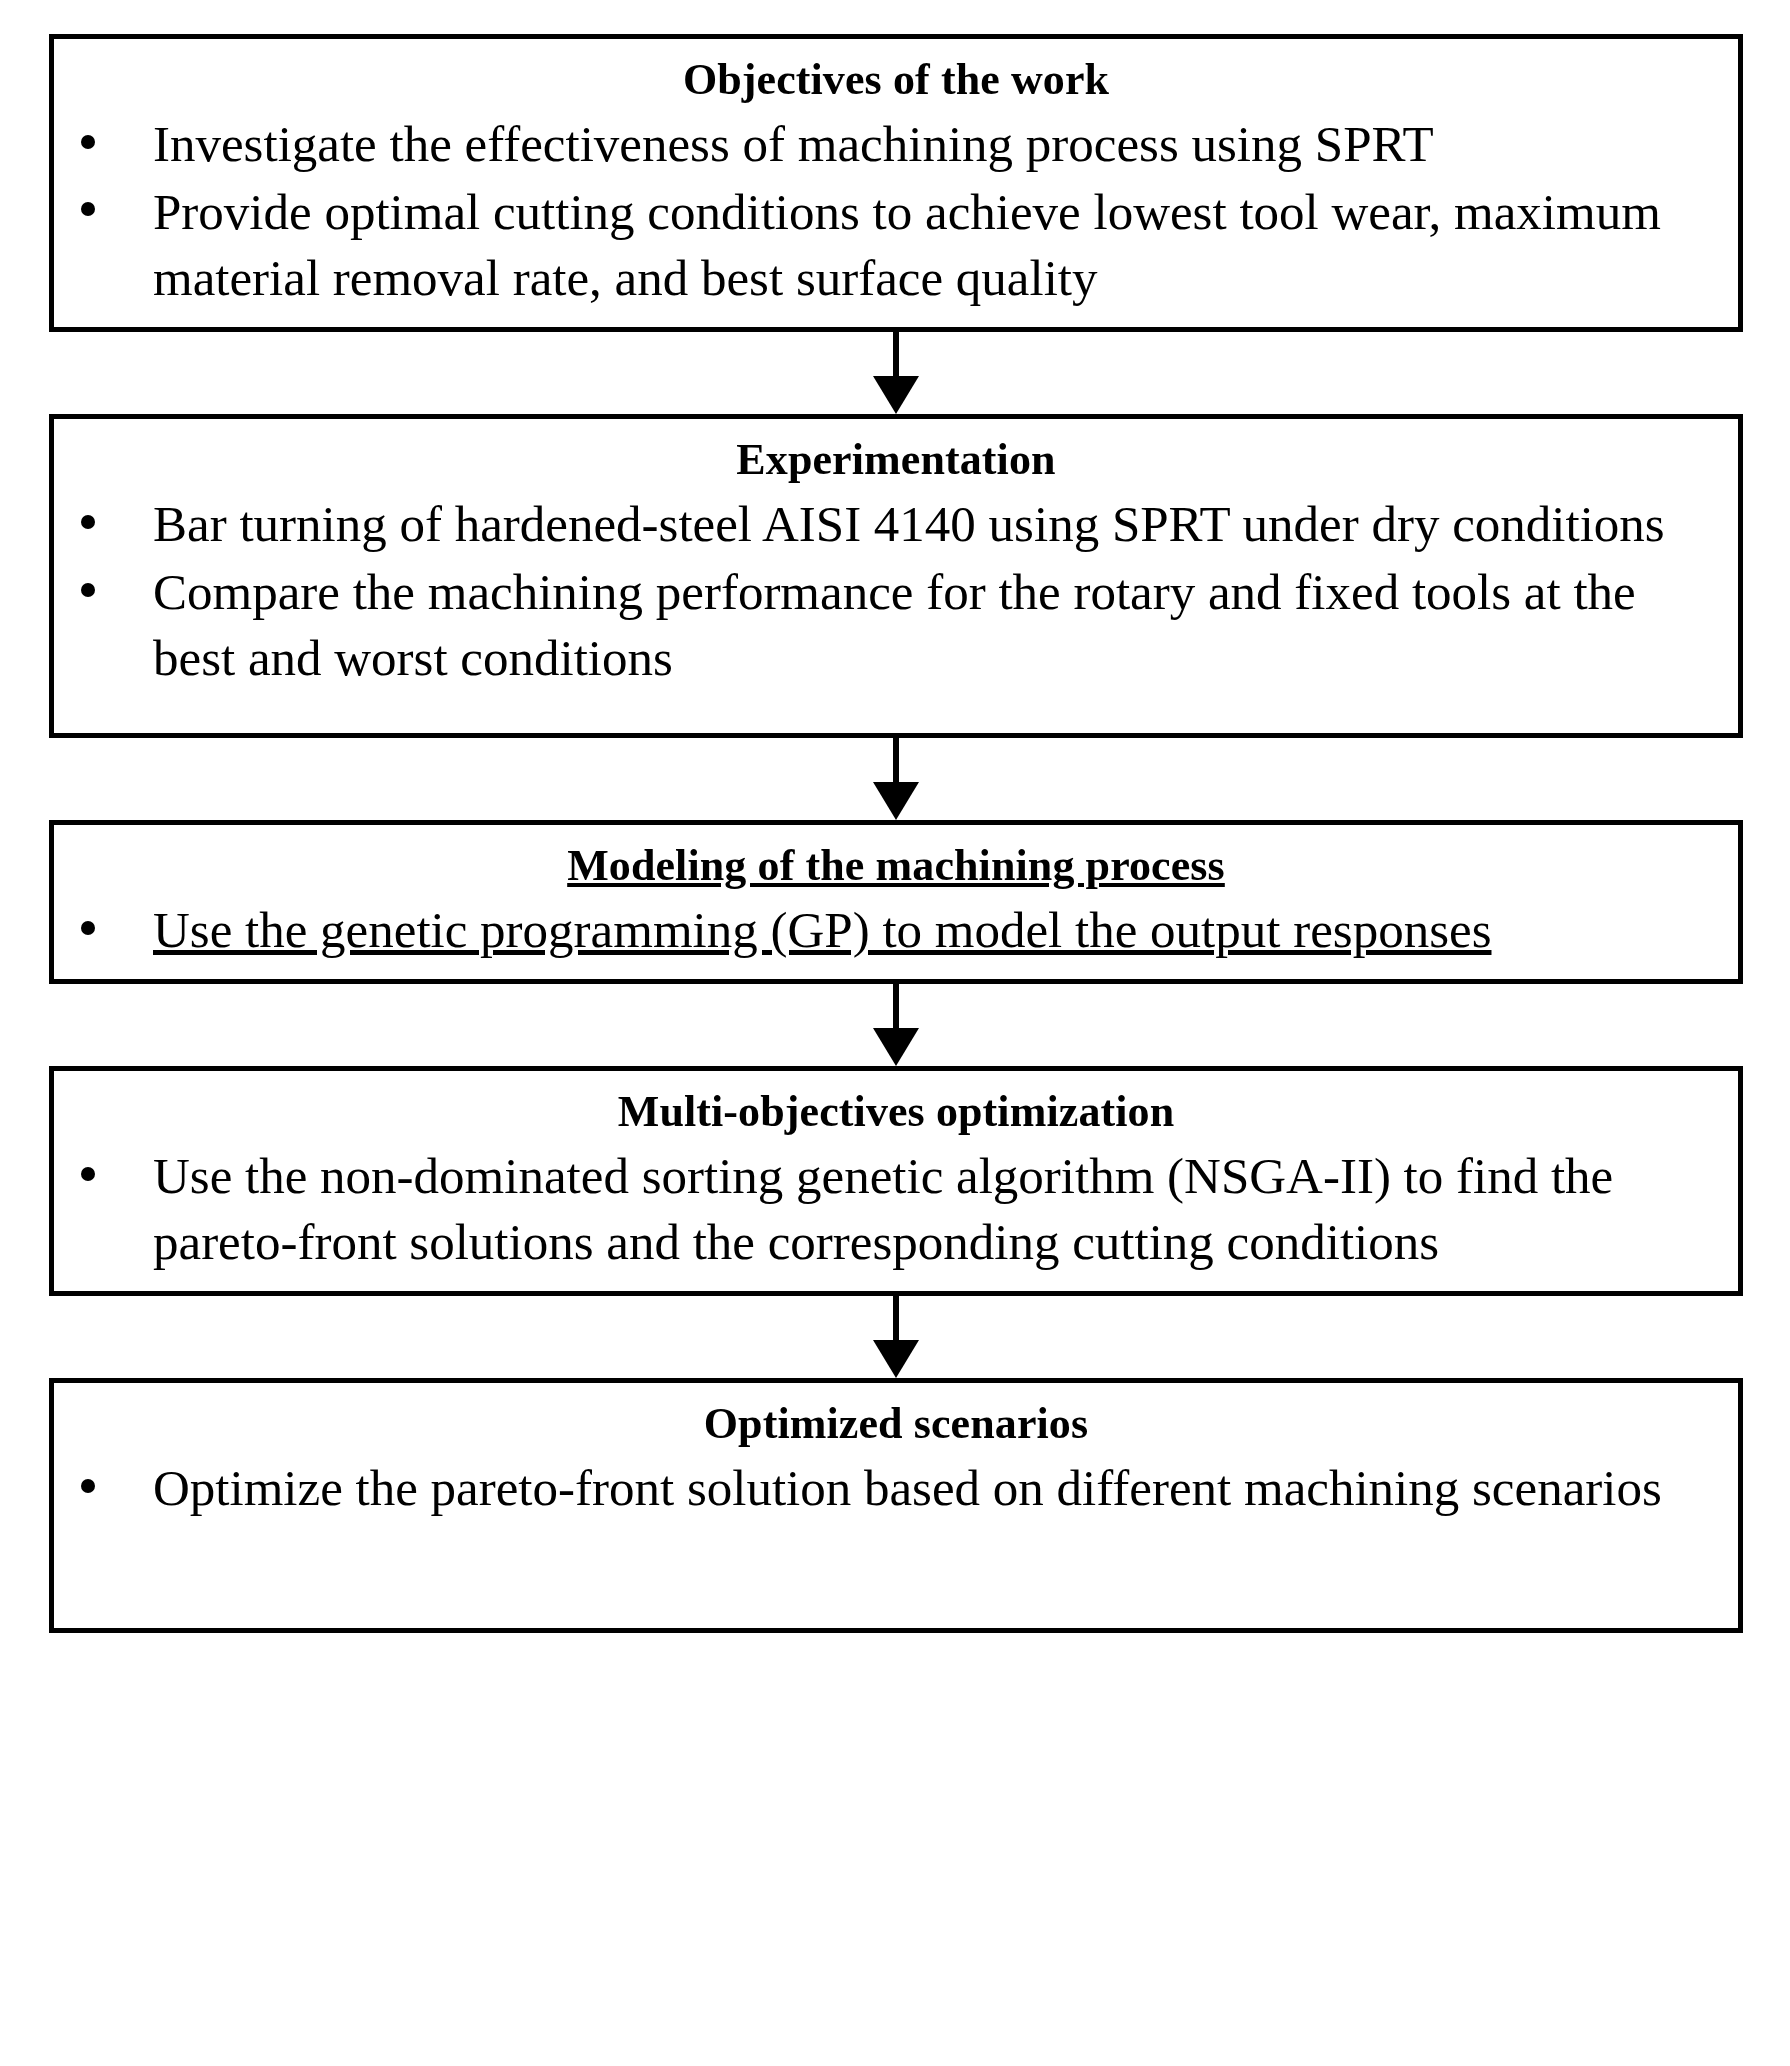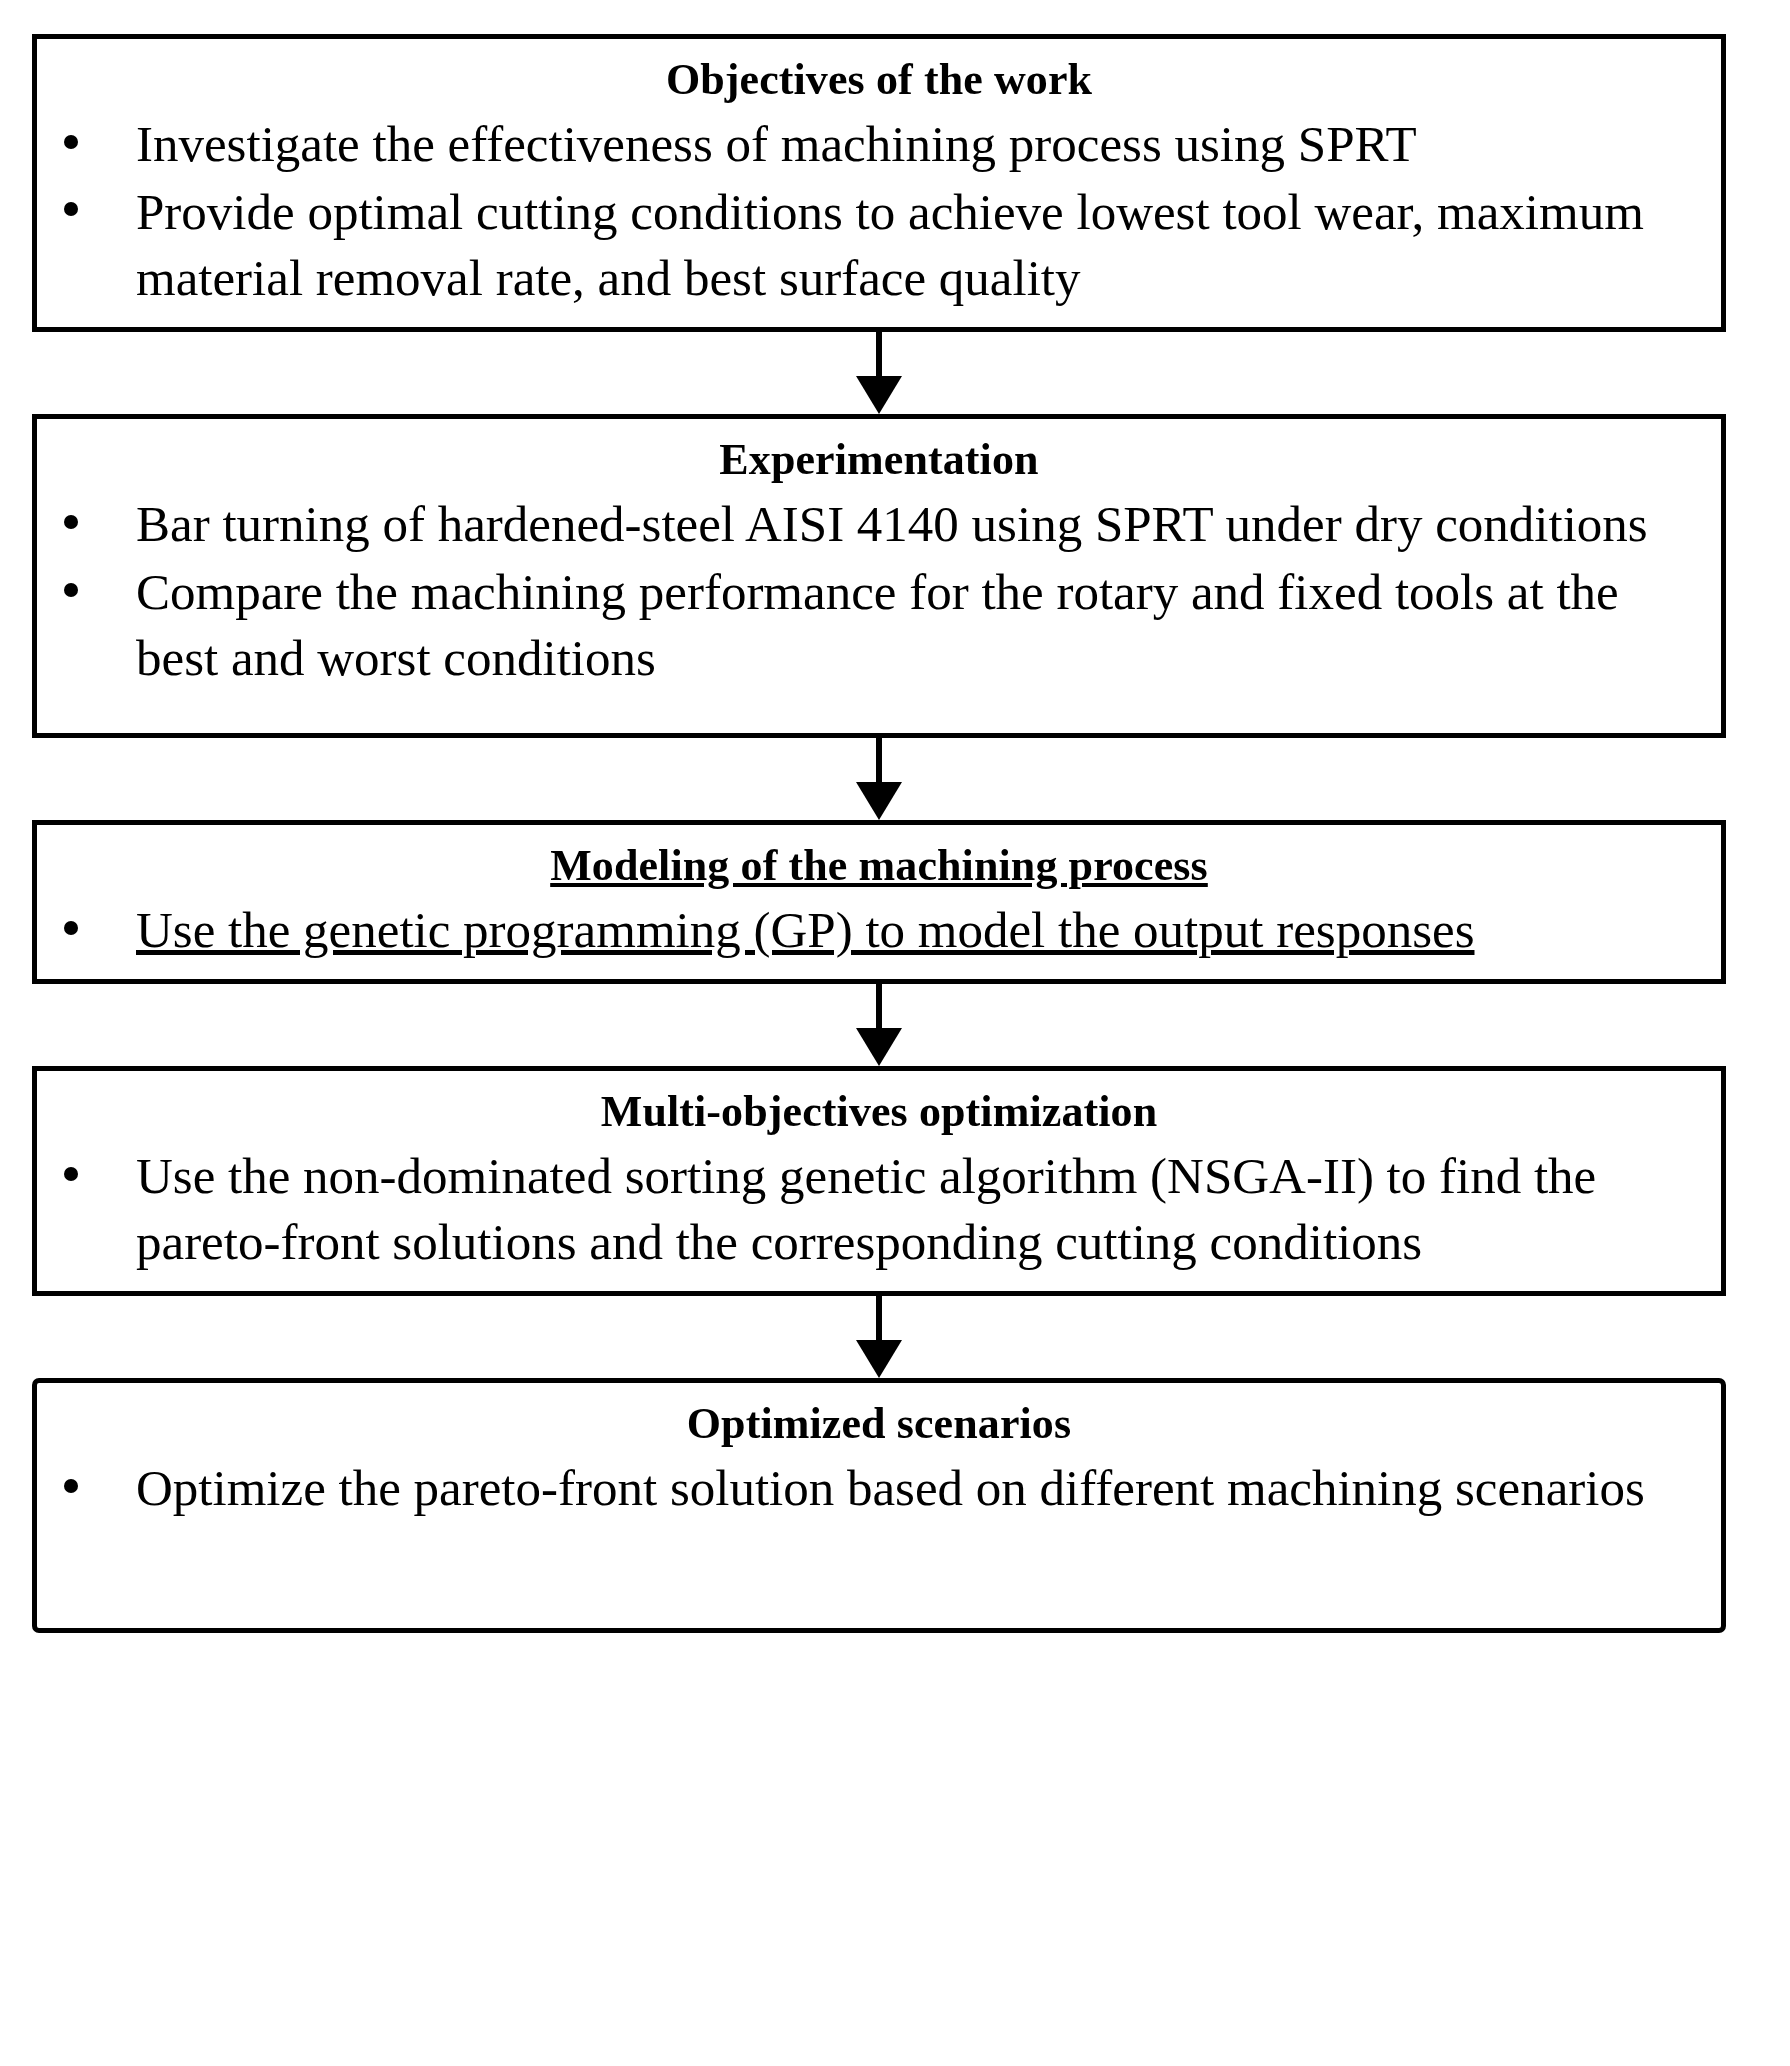--- a/index.html
+++ b/index.html
@@ -18,21 +18,21 @@
   #flow {
     position: relative;
     width: 1790px;
     height: 2066px;
     box-sizing: border-box;
     padding: 0;
   }
 
   .stack {
     position: absolute;
-    left: 32px;
+    left: 49px;
     top: 34px;
     width: 1694px;
   }
 
   .node {
     border: 5.5px solid #000000;
     background: #ffffff;
     box-sizing: border-box;
     padding: 7.9px 11px 14px 11px;
   }
@@ -98,21 +98,21 @@
     border-left: 23px solid transparent;
     border-right: 23px solid transparent;
     border-top: 38px solid #000000;
   }
 
   
   #node-objectives { min-height: 182px; }
   #node-experimentation { min-height: 324px; }
   #node-modeling { min-height: 130px; text-decoration: underline; }
   #node-optimization { min-height: 220px; }
-  #node-scenarios { min-height: 255px; border-radius: 7px; }
+  #node-scenarios { min-height: 255px; }
 </style>
 </head>
 <body>
 
 <div id="flow">
   <div class="stack">
 
     <div class="node" id="node-objectives">
       <div class="node-title">Objectives of the work</div>
       <ul class="bullets">

